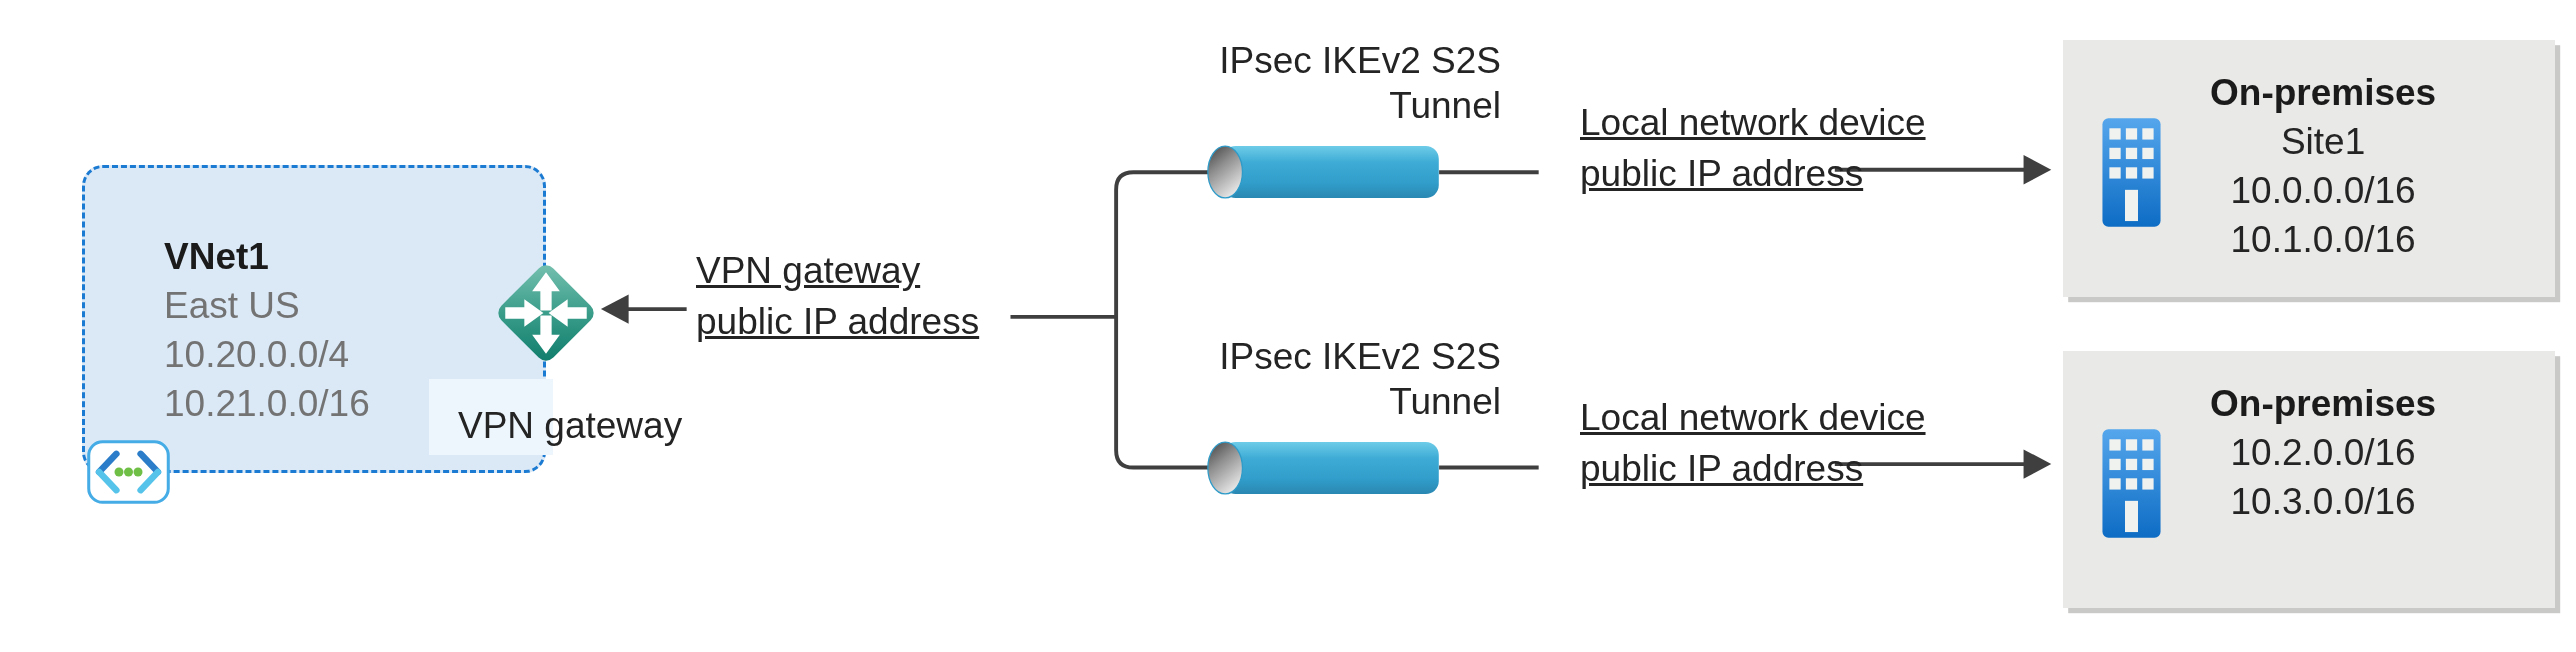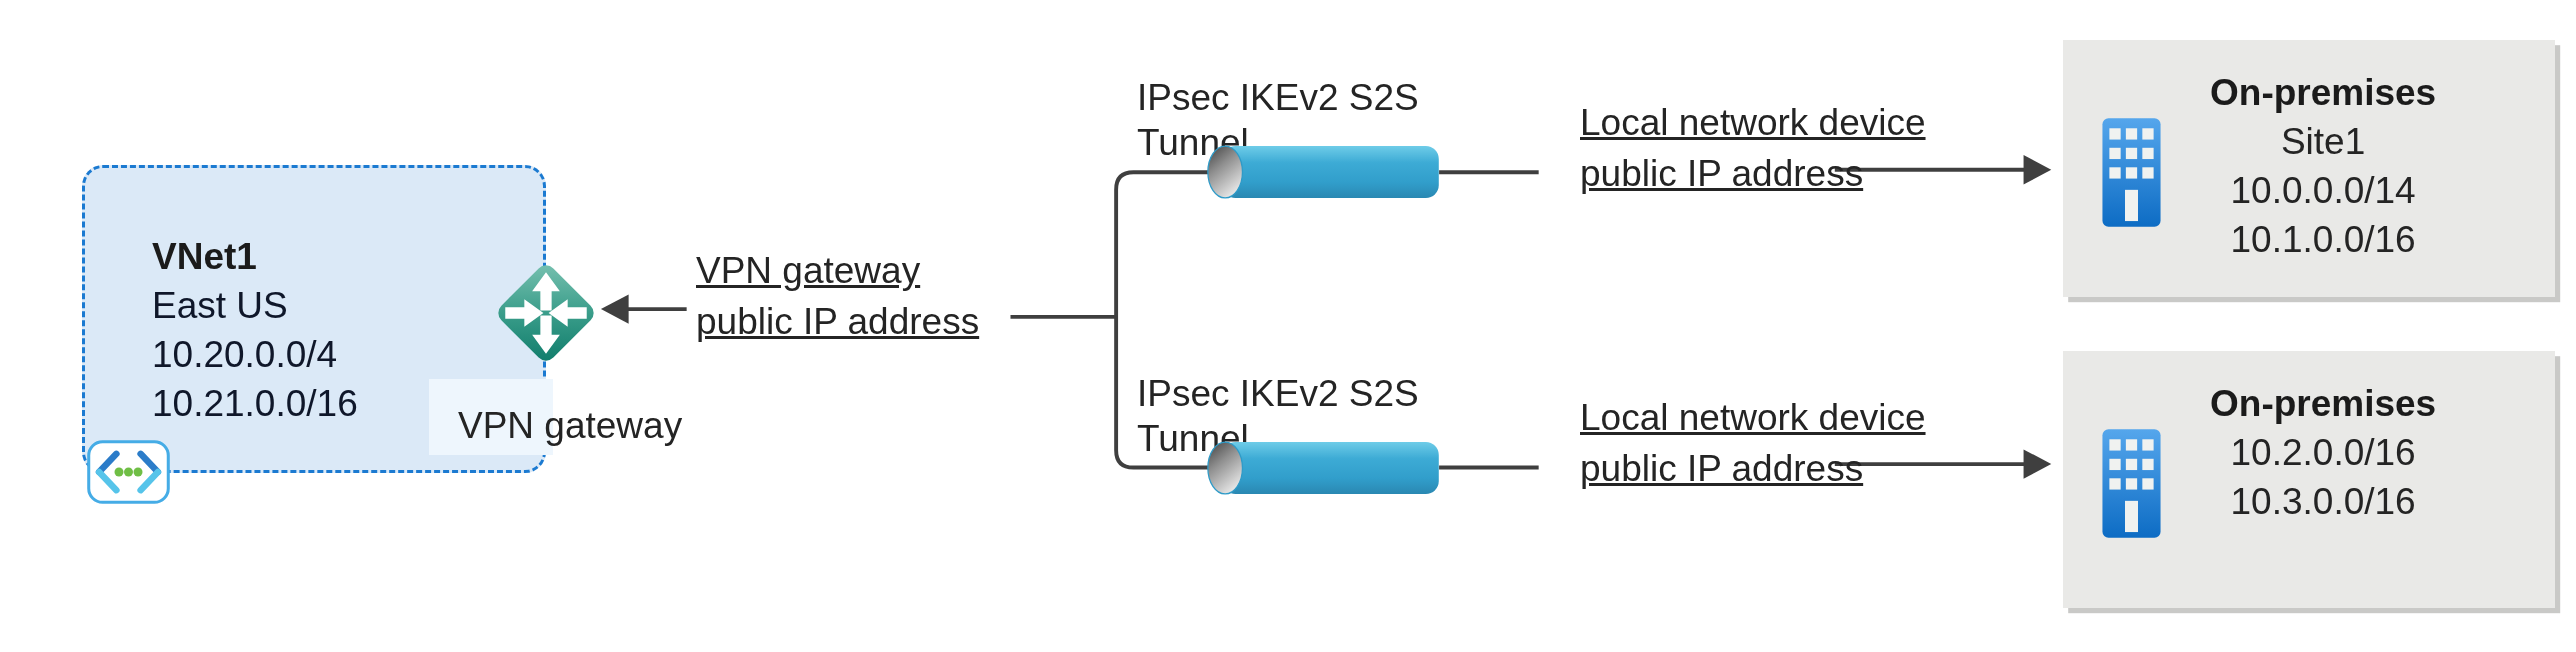--- a/index.html
+++ b/index.html
@@ -15,47 +15,47 @@
   .abs { position: absolute; }
 
   
   .vnet-box {
     left: 82px; top: 165px;
     width: 458px; height: 302px;
     background: #dbe9f7;
     border: 3.5px dashed #1b7ad1;
     border-radius: 21px;
   }
-  .vnet-text { left: 152px; top: 232px; }
+  .vnet-text { left: 164px; top: 232px; }
   .txt-line {
     font-size: 37px;
     line-height: 49px;
     white-space: nowrap;
-    color: #0f172a;
+    color: #737373;
   }
   .bold { font-weight: bold; color: #1b1b1b; }
 
   
   .gw-label-bg {
     left: 429px; top: 379px;
     width: 124px; height: 76px;
     background: #eef6fd;
   }
   .gw-label-text {
     left: 458px; top: 404px;
     font-size: 37px; line-height: 43px;
     white-space: nowrap;
   }
 
   
   .gw-annotation { left: 696px; top: 245px; }
   .ann-line { font-size: 37px; line-height: 51px; white-space: nowrap; text-decoration: underline; }
 
   
-  .tunnel-label { width: 364px; text-align: left; margin-top: 37px; }
+  .tunnel-label { width: 364px; text-align: right; }
   .tunnel-label-1 { left: 1137px; top: 38px; }
   .tunnel-label-2 { left: 1137px; top: 334px; }
   .tl-line { font-size: 37px; line-height: 45px; white-space: nowrap; }
 
   
   .dev-annotation-1 { left: 1580px; top: 97px; }
   .dev-annotation-2 { left: 1580px; top: 392px; }
 
   
   .site-box {
@@ -213,21 +213,21 @@
         <rect x="47.5" y="35.5" width="13" height="13"></rect>
       <rect x="9.5" y="58" width="13" height="13"></rect>
         <rect x="28.5" y="58" width="13" height="13"></rect>
         <rect x="47.5" y="58" width="13" height="13"></rect>
       <rect x="27.5" y="84" width="15" height="36"></rect>
     </g>
   </svg>
   <div class="abs site-text-1">
     <div class="site-line bold">On-premises</div>
     <div class="site-line">Site1</div>
-    <div class="site-line">10.0.0.0/14</div>
+    <div class="site-line">10.0.0.0/16</div>
     <div class="site-line">10.1.0.0/16</div>
   </div>
 
   <div class="abs site-box site-box-2"></div>
   <svg class="abs building-2" width="61" height="111" viewBox="0 0 70 128">
     <defs>
       <linearGradient id="bldgGrad2" x1="0" y1="0" x2="0" y2="1">
         <stop offset="0" stop-color="#55a6ec"></stop>
         <stop offset="1" stop-color="#0d6cc4"></stop>
       </linearGradient>

